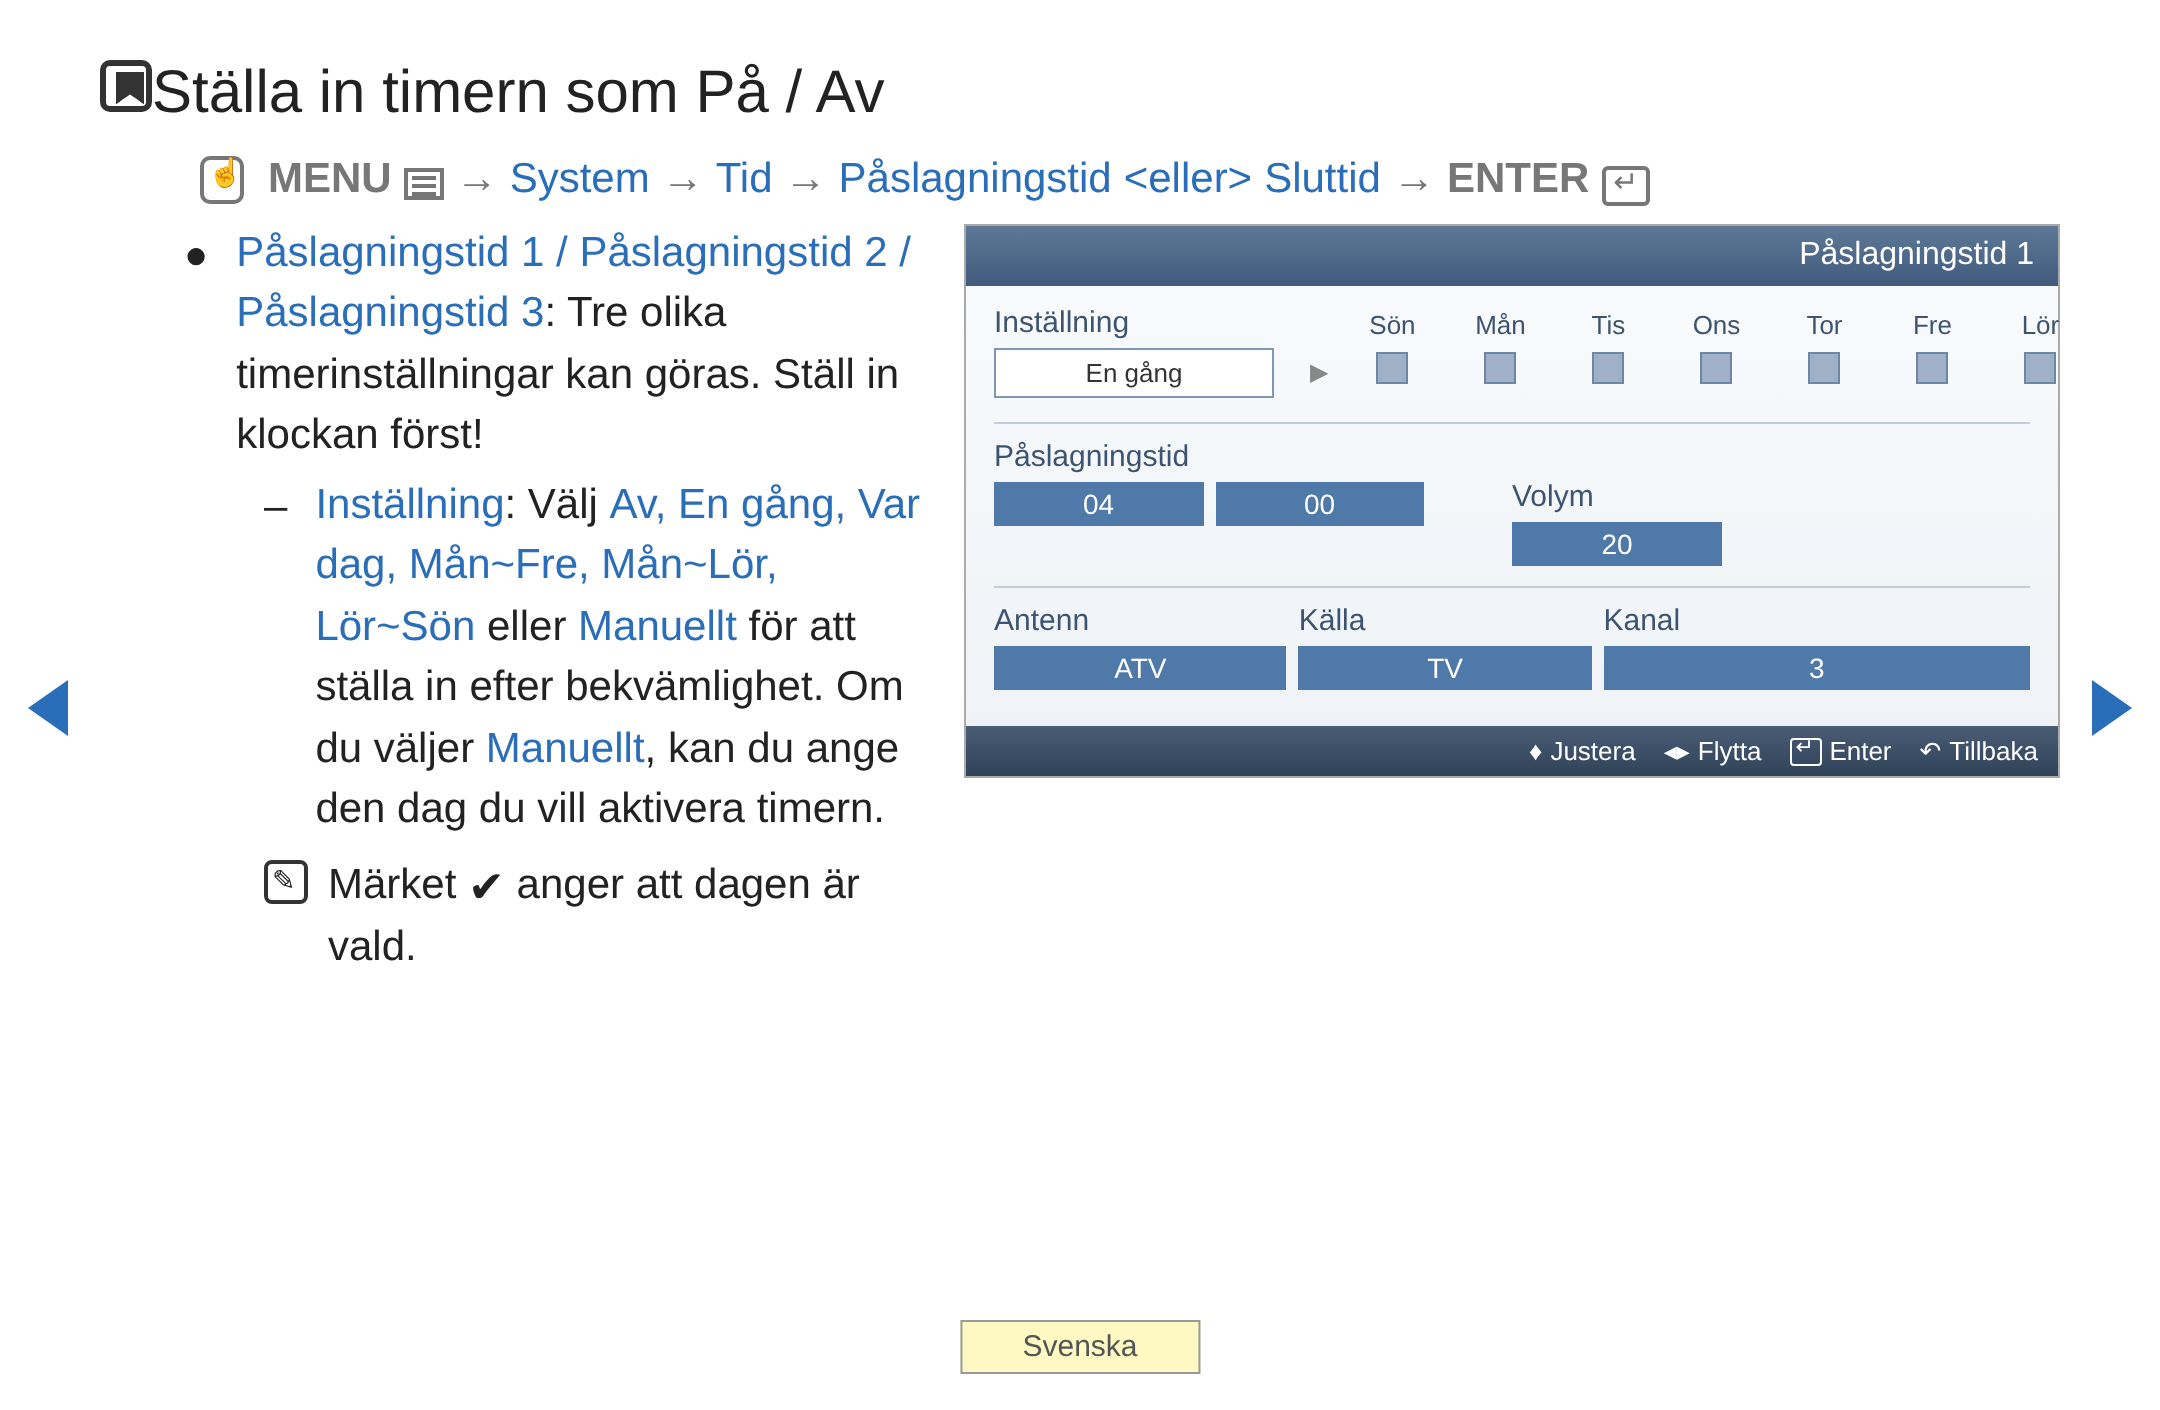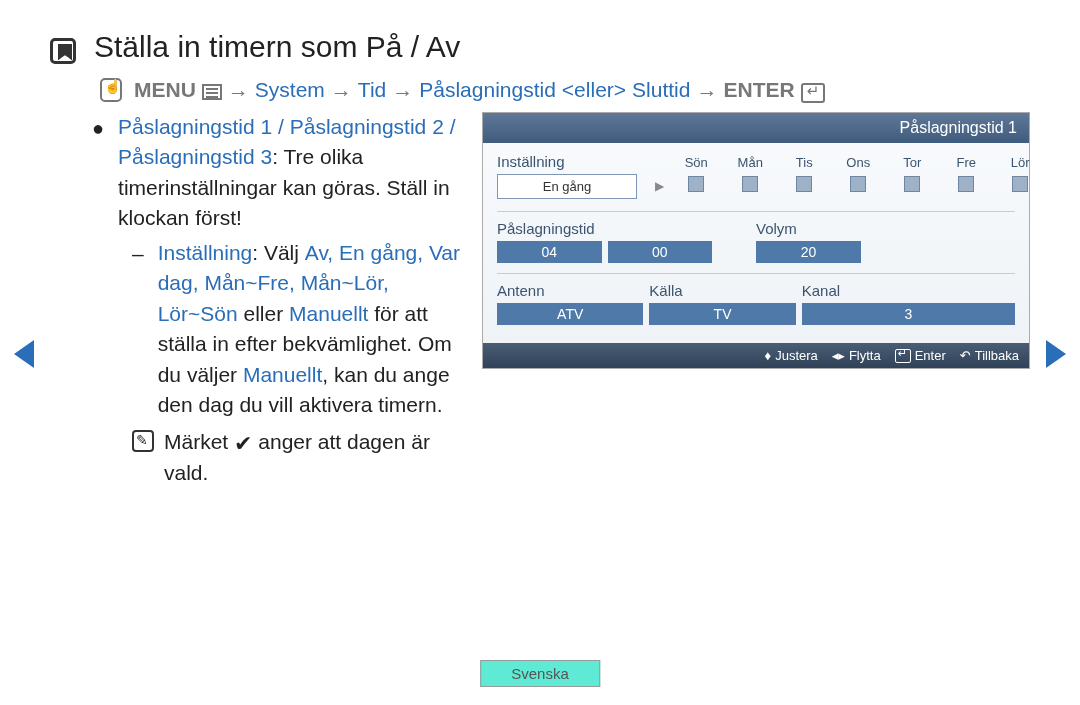--- a/index.html
+++ b/index.html
@@ -10,22 +10,21 @@
     background: #fff;
     position: relative;
     overflow: hidden;
   }
   .page {
     padding: 30px 50px 20px 50px;
     position: relative;
   }
   .heading {
     display: flex;
-    align-items: flex-end;
-    gap: 18px;
+    align-items: flex-start;
     margin-bottom: 14px;
   }
   .bookmark-icon {
     width: 26px;
     height: 26px;
     border: 3px solid #333;
     border-radius: 5px;
     position: relative;
     flex-shrink: 0;
   }
@@ -220,21 +219,21 @@
   .field-label { color: #3c5470; font-size: 15px; margin-bottom: 4px; }
   .val-box {
     background: #4f79a8;
     color: #fff;
     text-align: center;
     padding: 3px 0;
     font-size: 14px;
   }
   .time-pair { display: flex; gap: 6px; width: 215px; }
   .time-pair .val-box { flex: 1; }
-  .vol-col { flex: 1; }
+  .vol-col { flex: 1; margin-top: 20px; }
   .vol-col .val-box { width: 105px; }
   .bot-col { flex: 1; }
   .bot-col .val-box { margin-right: 6px; width:auto; }
   .bot-col:last-child .val-box { margin-right:0; }
   .chan-wide .val-box { width: 100%; }
   .tv-footer {
     background: linear-gradient(#4a5d75,#2f4258);
     color: #fff;
     font-size: 13px;
     padding: 5px 10px;
@@ -269,21 +268,21 @@
   }
   .lang-footer {
     position: absolute;
     bottom: 18px;
     left: 50%;
     transform: translateX(-50%);
     border: 1px solid #999;
     padding: 4px 30px;
     font-size: 15px;
     color: #555;
-    background: #5eead4;
+    background: #fef9c3;
   }
 </style>
 </head>
 <body>
 
 <div class="page">
   <div class="heading">
     <span class="bookmark-icon"></span>
     <h1 class="title">Ställa in timern som På / Av</h1>
   </div>

